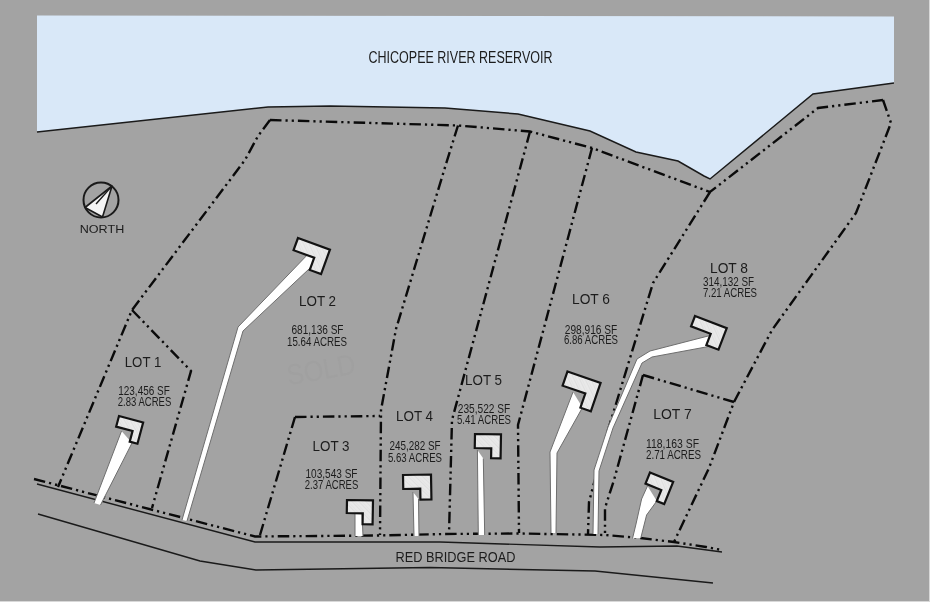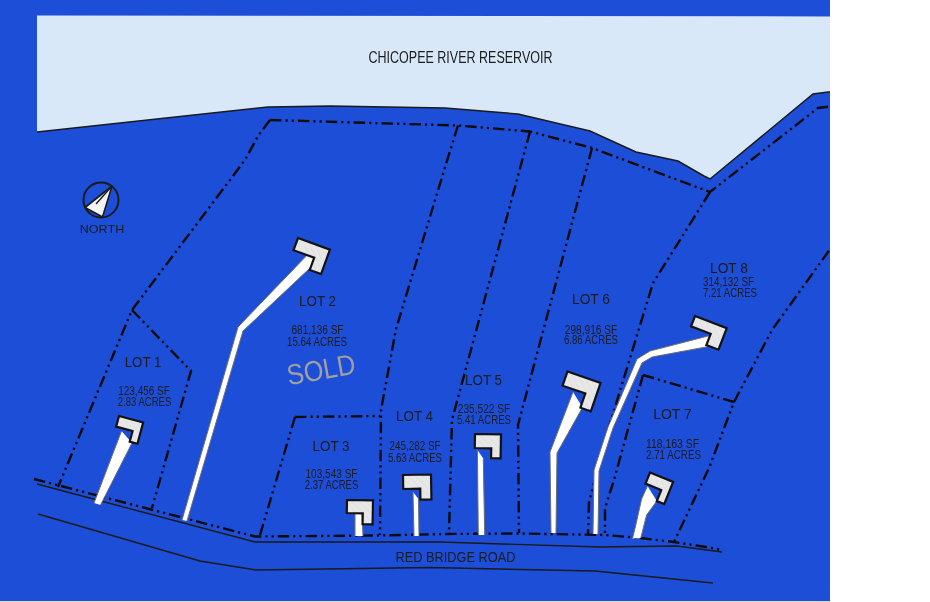--- a/index.html
+++ b/index.html
@@ -1,16 +1,16 @@
 <!DOCTYPE html>
 <html><head>
 <meta charset="utf-8">
 <style>
   html,body{margin:0;padding:0;background:#fff;}
-  .wrap{width:830px;height:602px;position:relative;overflow:hidden;background:#1d4ed8;}
+  .wrap{width:930px;height:602px;position:relative;overflow:hidden;background:#a3a3a3;}
   svg{display:block;}
   text{font-family:"Liberation Sans", sans-serif;fill:#1c1c1c;}
   .lot{font-size:14.2px;}
   .sf{font-size:12.2px;}
   .bnd{fill:none;stroke:#0a0a0a;stroke-width:2.4;stroke-dasharray:11.5 4 2.2 4 2.2 4;}
   .solid{fill:none;stroke:#1a1a1a;stroke-width:1.45;}
   .house{stroke:#121212;stroke-width:2.2;stroke-linejoin:miter;}
 </style>
 </head>
 <body>

